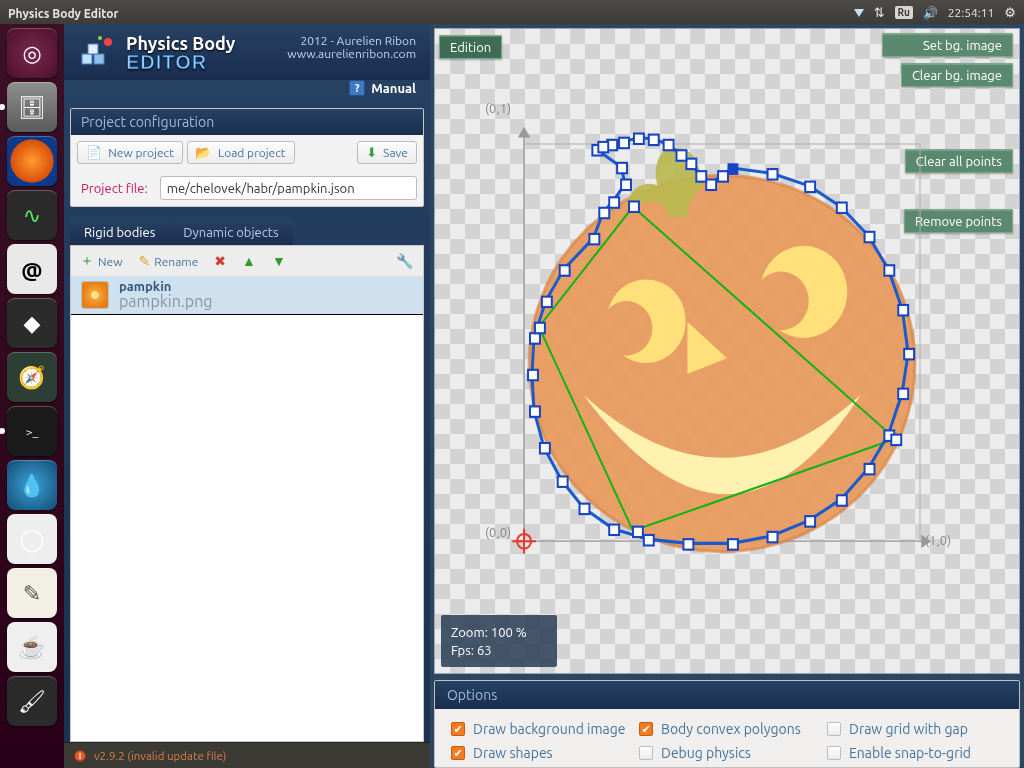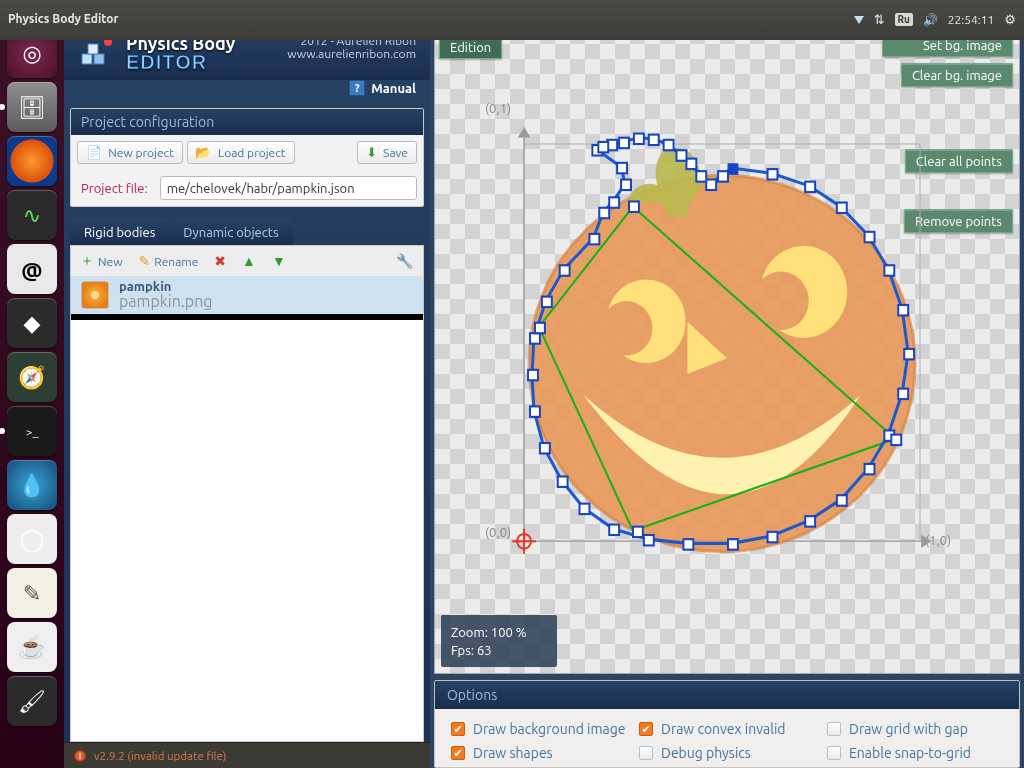--- a/index.html
+++ b/index.html
@@ -1,23 +1,23 @@
 <!DOCTYPE html>
 <html><head>
 <meta charset="utf-8">
 <style>
   * { box-sizing: border-box; margin: 0; padding: 0; font-family: "Ubuntu", "Segoe UI", sans-serif; }
   html, body { width: 1024px; height: 768px; overflow: hidden; background: #2c001e; }
 
   
   .os-bar {
-    position: absolute; top: 0; left: 0; right: 0; height: 40px;
+    position: absolute; top: 0; left: 0; right: 0; height: 24px;
     background: linear-gradient(#4b4a46,#3d3c38);
-    color: #e6e6e6; font-size: 12px; display: flex; align-items: flex-start;
-    padding: 12px 8px; z-index: 10;
+    color: #e6e6e6; font-size: 12px; display: flex; align-items: flex-end;
+    padding: 4px 8px; z-index: 10;
   }
   .os-bar .title { font-weight: bold; }
   .os-bar .spacer { flex: 1; }
   .os-bar .tray { display: flex; gap: 10px; align-items: center; }
   .os-bar .badge {
     background: #d8d6d2; color: #3a3a3a; font-weight: bold; font-size: 10px;
     padding: 1px 3px; border-radius: 2px;
   }
   .tri-drop {
     width:0;height:0;border-left:5px solid transparent;border-right:5px solid transparent;
@@ -138,21 +138,21 @@
     display:inline-flex;gap:4px;align-items:center;
     padding:2px 5px;border-radius:3px;border:1px solid transparent;
     color:#45739e;font-size:12px;cursor:pointer;
   }
   .tb-ico{font-size:14px;}
   .list{
     margin:0 6px 0 6px;flex:1;background:#fff;border:1px solid #c8c8c8;
     border-top:none;overflow:auto;
   }
   .list .item{
-    background:#cfe0ef;border-bottom:6px solid #000000;
+    background:#cfe0ef;border-bottom:1px solid #000000;
     display:flex;gap:10px;align-items:center;padding:3px 10px;cursor:pointer;
   }
   .thumb{
     width:28px;height:28px;border:1px solid #c0c0c0;border-radius:3px;
     background:radial-gradient(circle,#ffb347,#e57f17 70%);
     position:relative;
   }
   .thumb::after{content:"";position:absolute;inset:4px;border-radius:50%;
      background:radial-gradient(circle,#ffe08a 30%,transparent 31%);
   }
@@ -462,21 +462,21 @@
 
     <div class="options">
       <div class="panel-hdr2">Options</div>
       <div class="opts-grid">
         <label class="chk">
             <span class="cbox checked"></span>
             <span>Draw background image</span>
           </label>
         <label class="chk">
             <span class="cbox checked"></span>
-            <span>Draw convex invalid</span>
+            <span>Body convex polygons</span>
           </label>
         <label class="chk">
             <span class="cbox"></span>
             <span>Draw grid with gap</span>
           </label>
         <label class="chk">
             <span class="cbox checked"></span>
             <span>Draw shapes</span>
           </label>
         <label class="chk">

